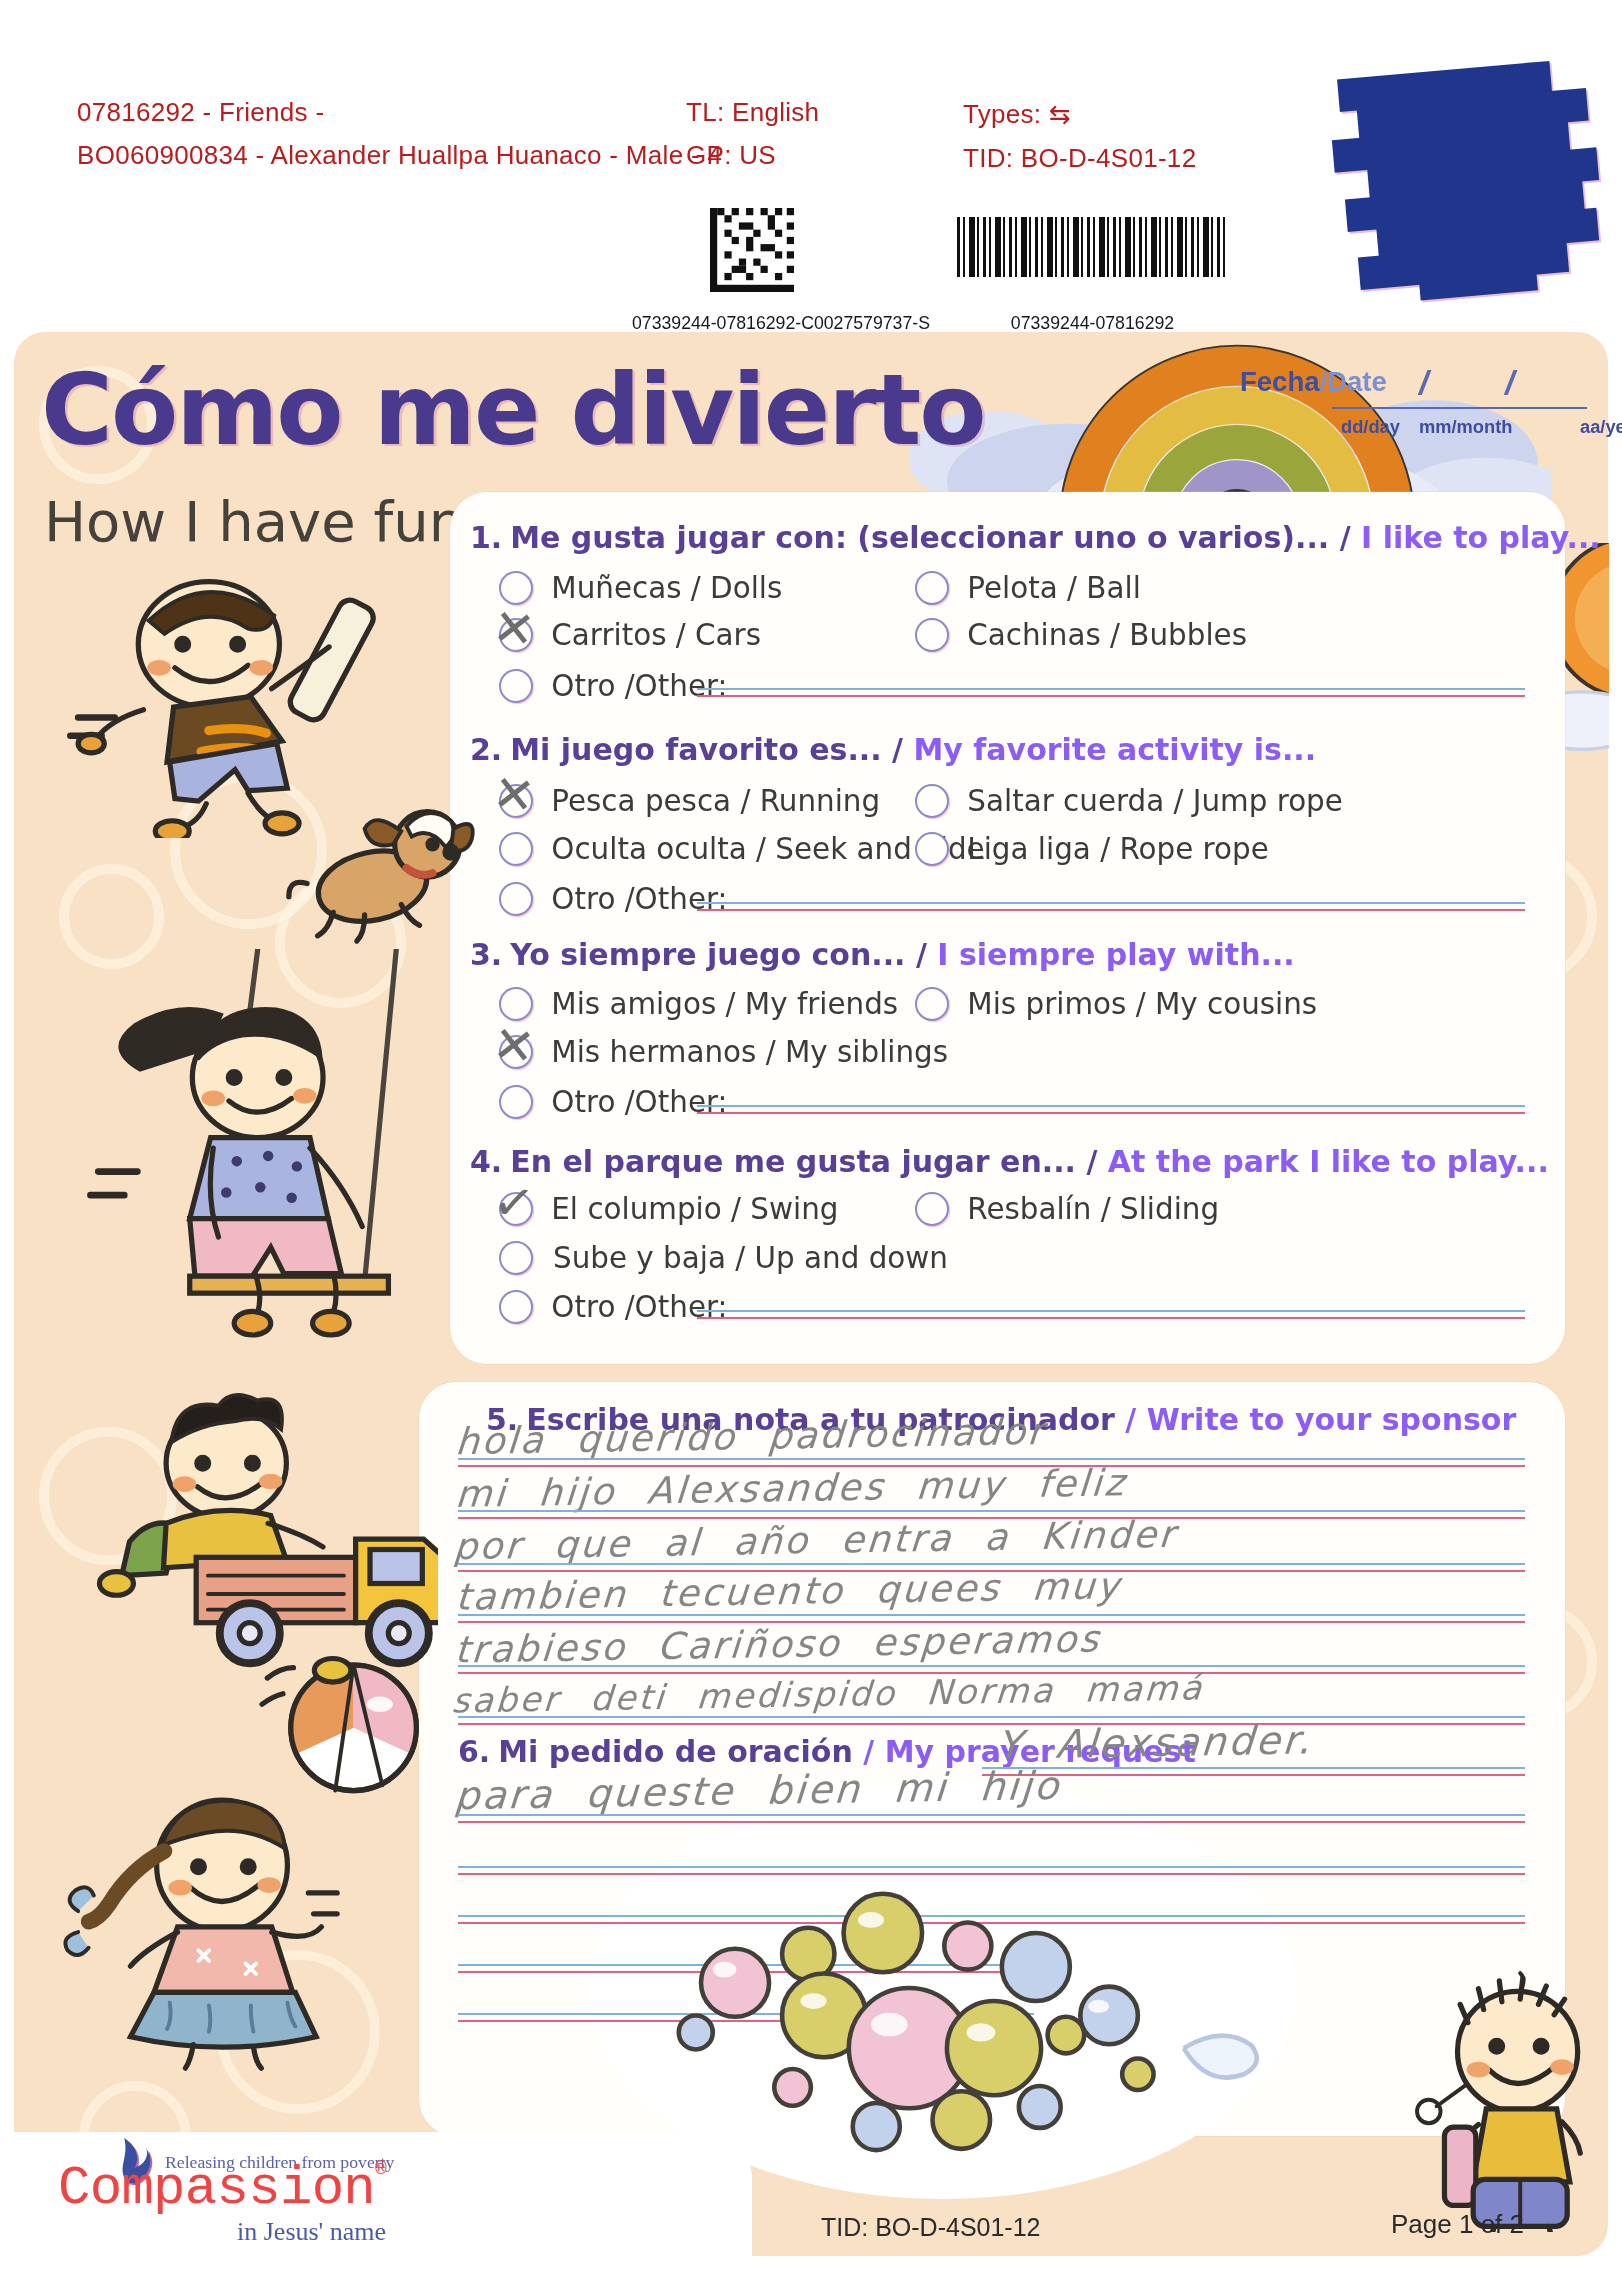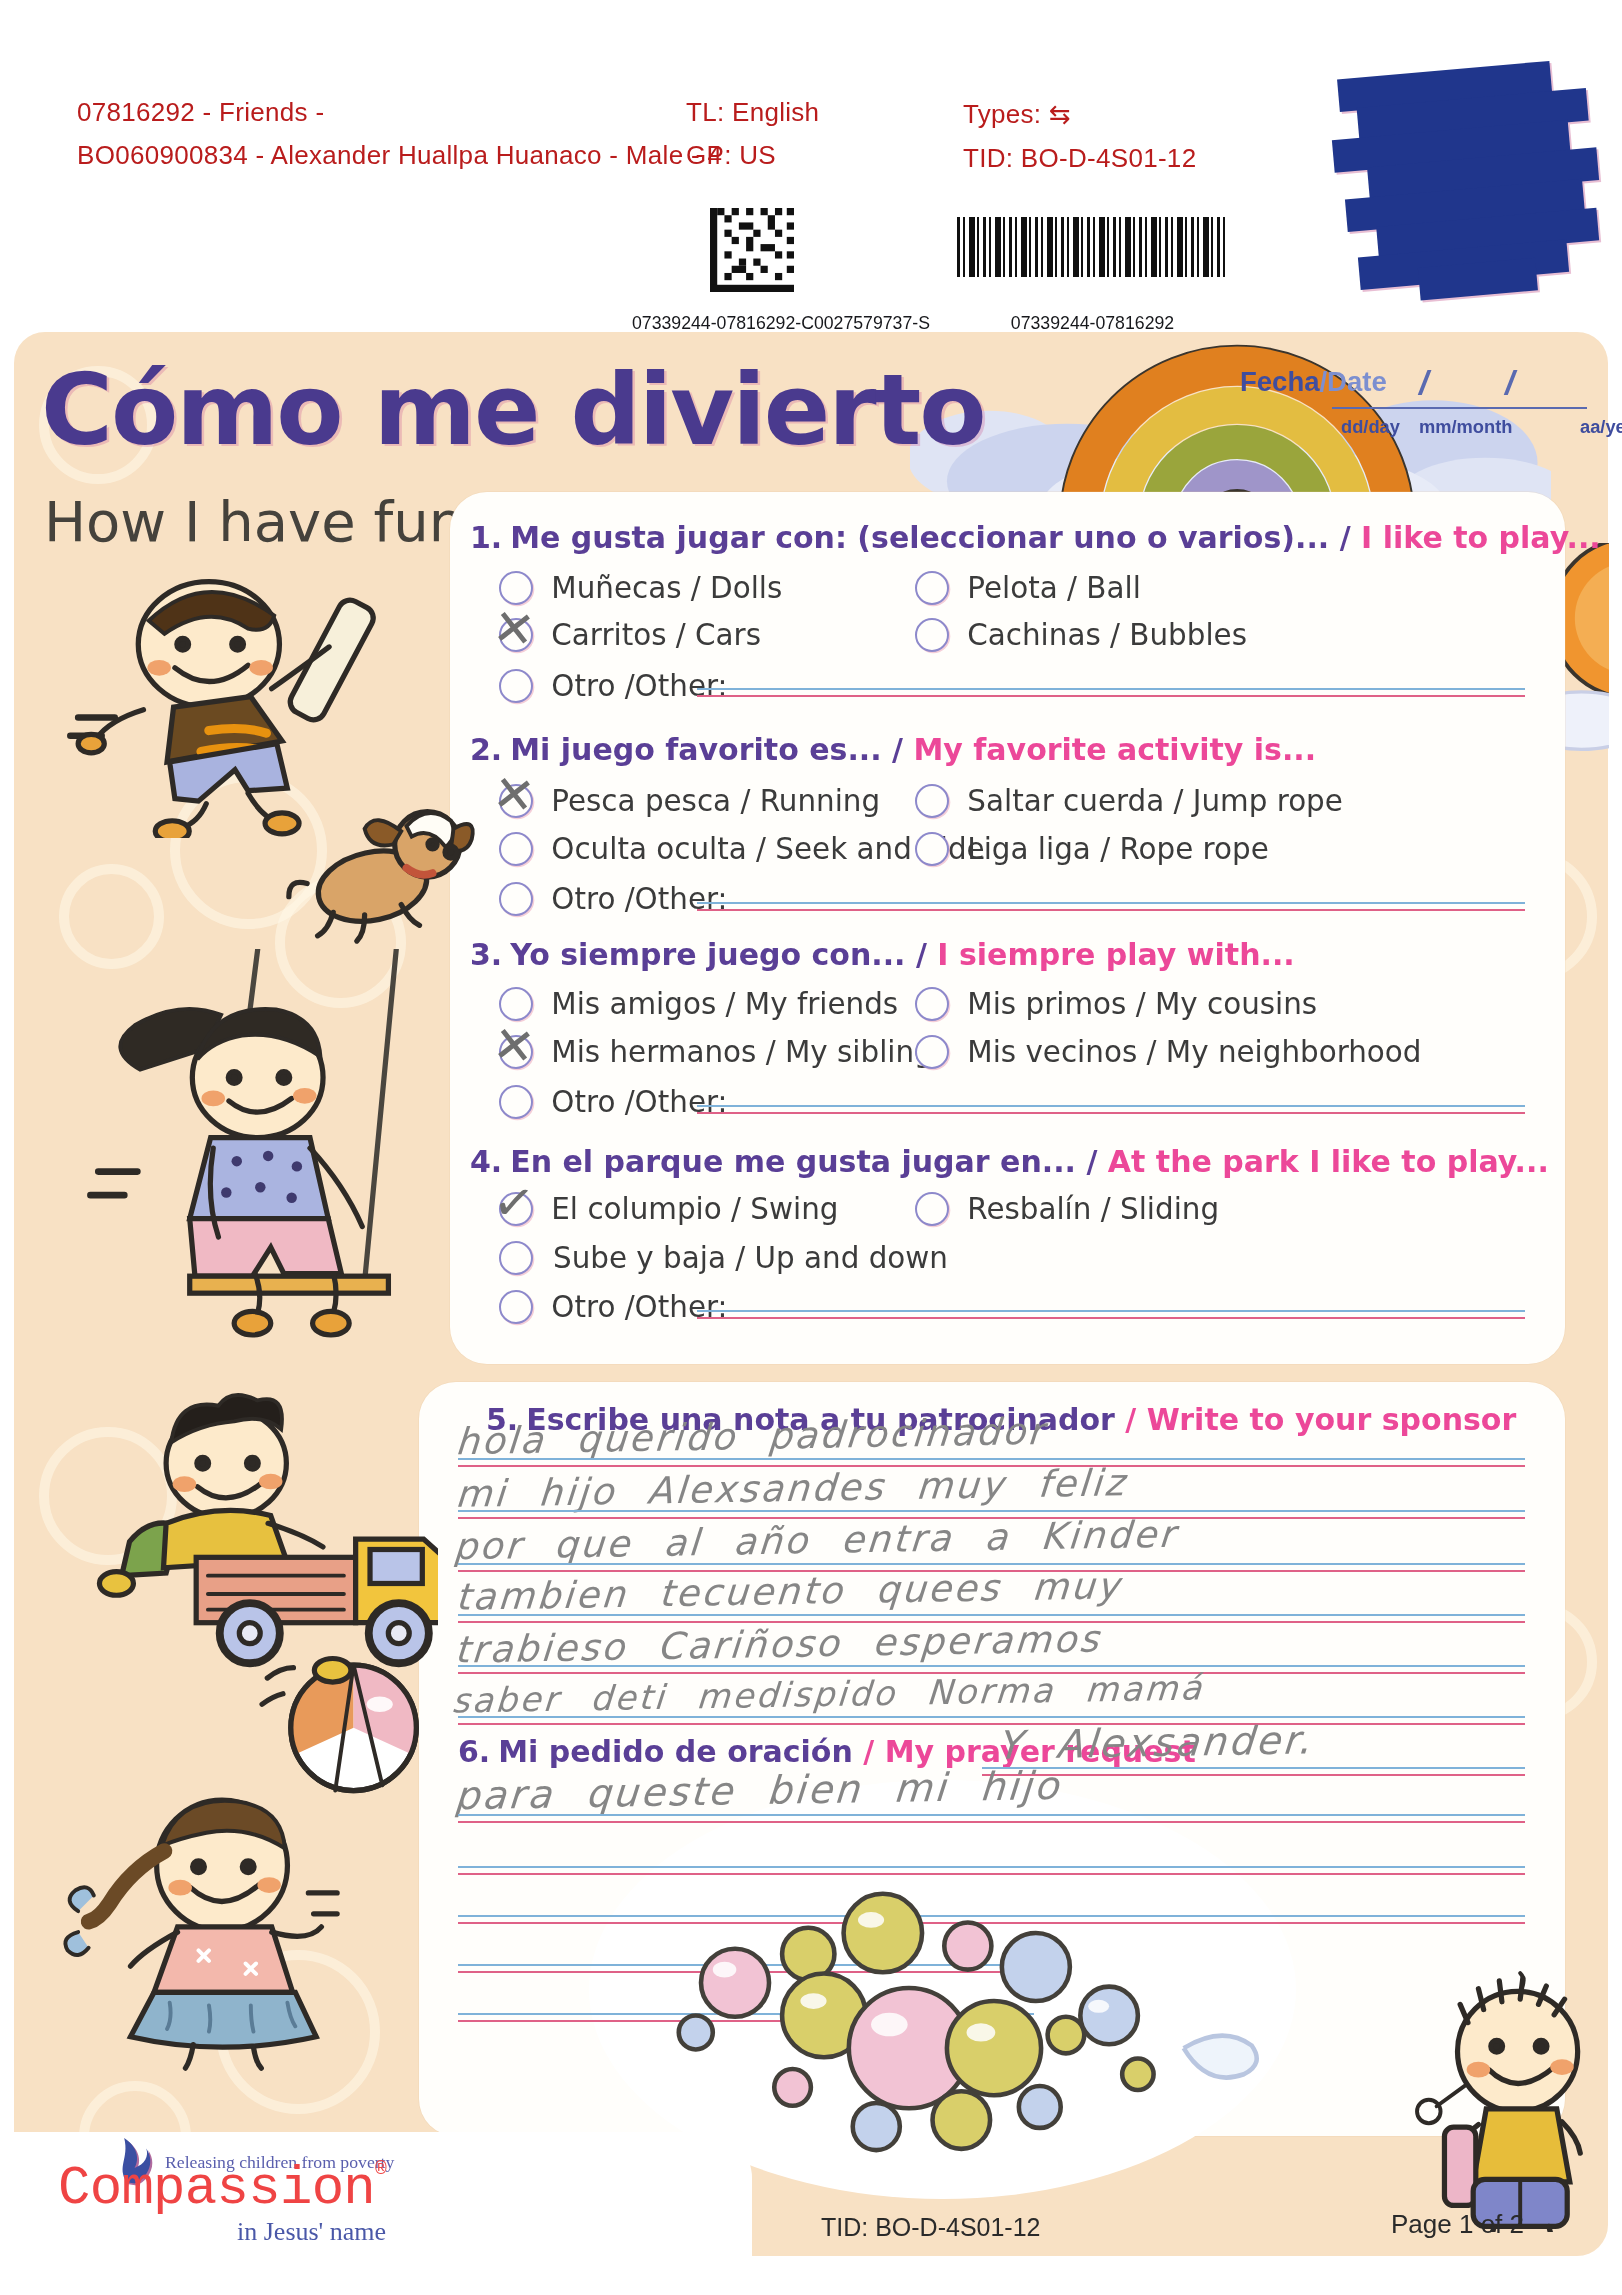--- a/index.html
+++ b/index.html
@@ -17,21 +17,21 @@
 
   .panel{position:absolute;background:#fffefb;border-radius:37px;box-shadow:0 0 0 0.7px rgba(230,200,160,0.25);}
 
   .title-es{position:absolute;left:41px;top:353px;font-family:"DejaVu Sans",sans-serif;font-weight:bold;
             font-size:98px;letter-spacing:-2px;color:#4a3a8e;text-shadow:2.6px 2px 0 rgba(205,95,150,0.30);white-space:nowrap;}
   .title-en{position:absolute;left:44px;top:489px;font-size:56px;color:#45423c;font-family:"DejaVu Sans",sans-serif;white-space:nowrap;}
 
   .qhead{position:absolute;font-size:30px;font-family:"DejaVu Sans",sans-serif;white-space:nowrap;}
   .qnum{color:#5a3f96;font-weight:bold;margin-right:7.9px;}
   .qes{color:#5a3f96;font-weight:bold;}
-  .qen{color:#ec4899;font-weight:bold;}
+  .qen{color:#8b5cf6;font-weight:bold;}
 
   .opt{position:absolute;display:flex;align-items:center;gap:18.3px;}
   .circ{position:relative;flex:none;width:30px;height:30px;border:2.6px solid #8d89cb;border-radius:50%;
         box-shadow:1.3px 1.3px 0 0 rgba(223,97,135,0.30);background:#fffefb;}
   .mark{position:absolute;left:-7.9px;top:-15.7px;font-size:50px;line-height:1;color:#6e6e6e;font-weight:bold;
         transform:rotate(7deg);font-family:"DejaVu Sans",sans-serif;}
   .opt-label{font-size:29.4px;color:#3b3b3b;font-family:"DejaVu Sans",sans-serif;white-space:nowrap;}
 
   .rule{position:absolute;height:4.6px;border-top:2.6px solid #7fb2d9;border-bottom:2.6px solid #df6187;}
   .dateline{position:absolute;height:0;border-top:2.6px solid #5a6ab0;}
@@ -258,26 +258,20 @@
         <span class="mark">✕</span>
       </span>
     <span class="opt-label">Mis hermanos / My siblings</span>
   </div>
   <div class="opt" style="left:915px;top:987px;">
     <span class="circ">
         <span class="mark"></span>
       </span>
     <span class="opt-label">Mis primos / My cousins</span>
   </div>
-  <div class="opt" style="left:915px;top:1035px;">
-    <span class="circ">
-        <span class="mark"></span>
-      </span>
-    <span class="opt-label">Mis vecinos / My neighborhood</span>
-  </div>
   <div class="opt" style="left:499px;top:1085px;">
     <span class="circ">
         <span class="mark"></span>
       </span>
     <span class="opt-label">Otro /Other:</span>
   </div>
   <div class="rule" style="left:697px;top:1105px;width:828px;"></div>
 
   <div class="qhead" style="left:470px;top:1144px;">
     <span class="qnum">4.</span><span class="qes">En el parque me gusta jugar en... / </span><span class="qen">At the park I like to play...</span>

